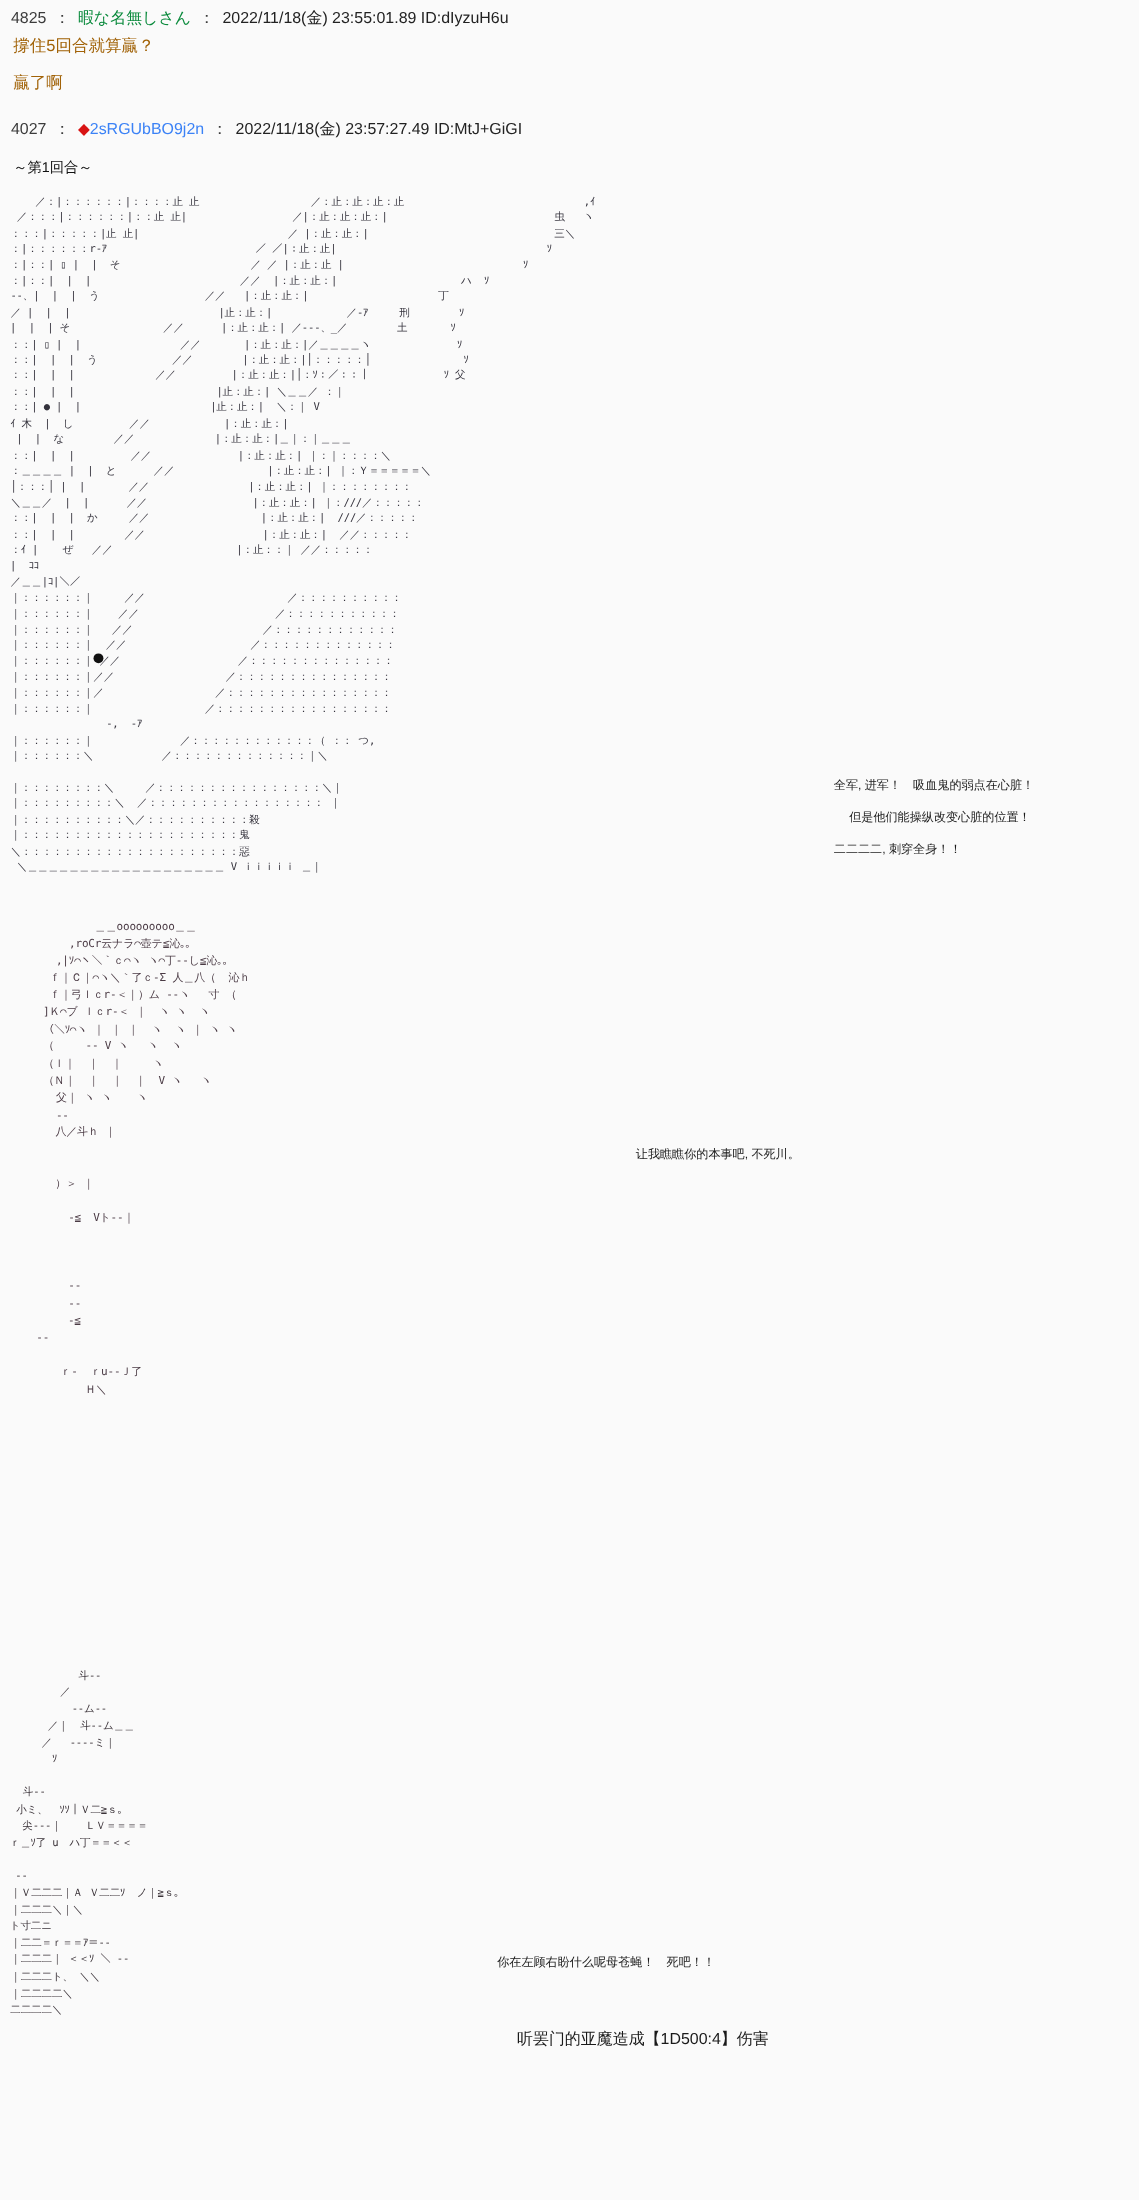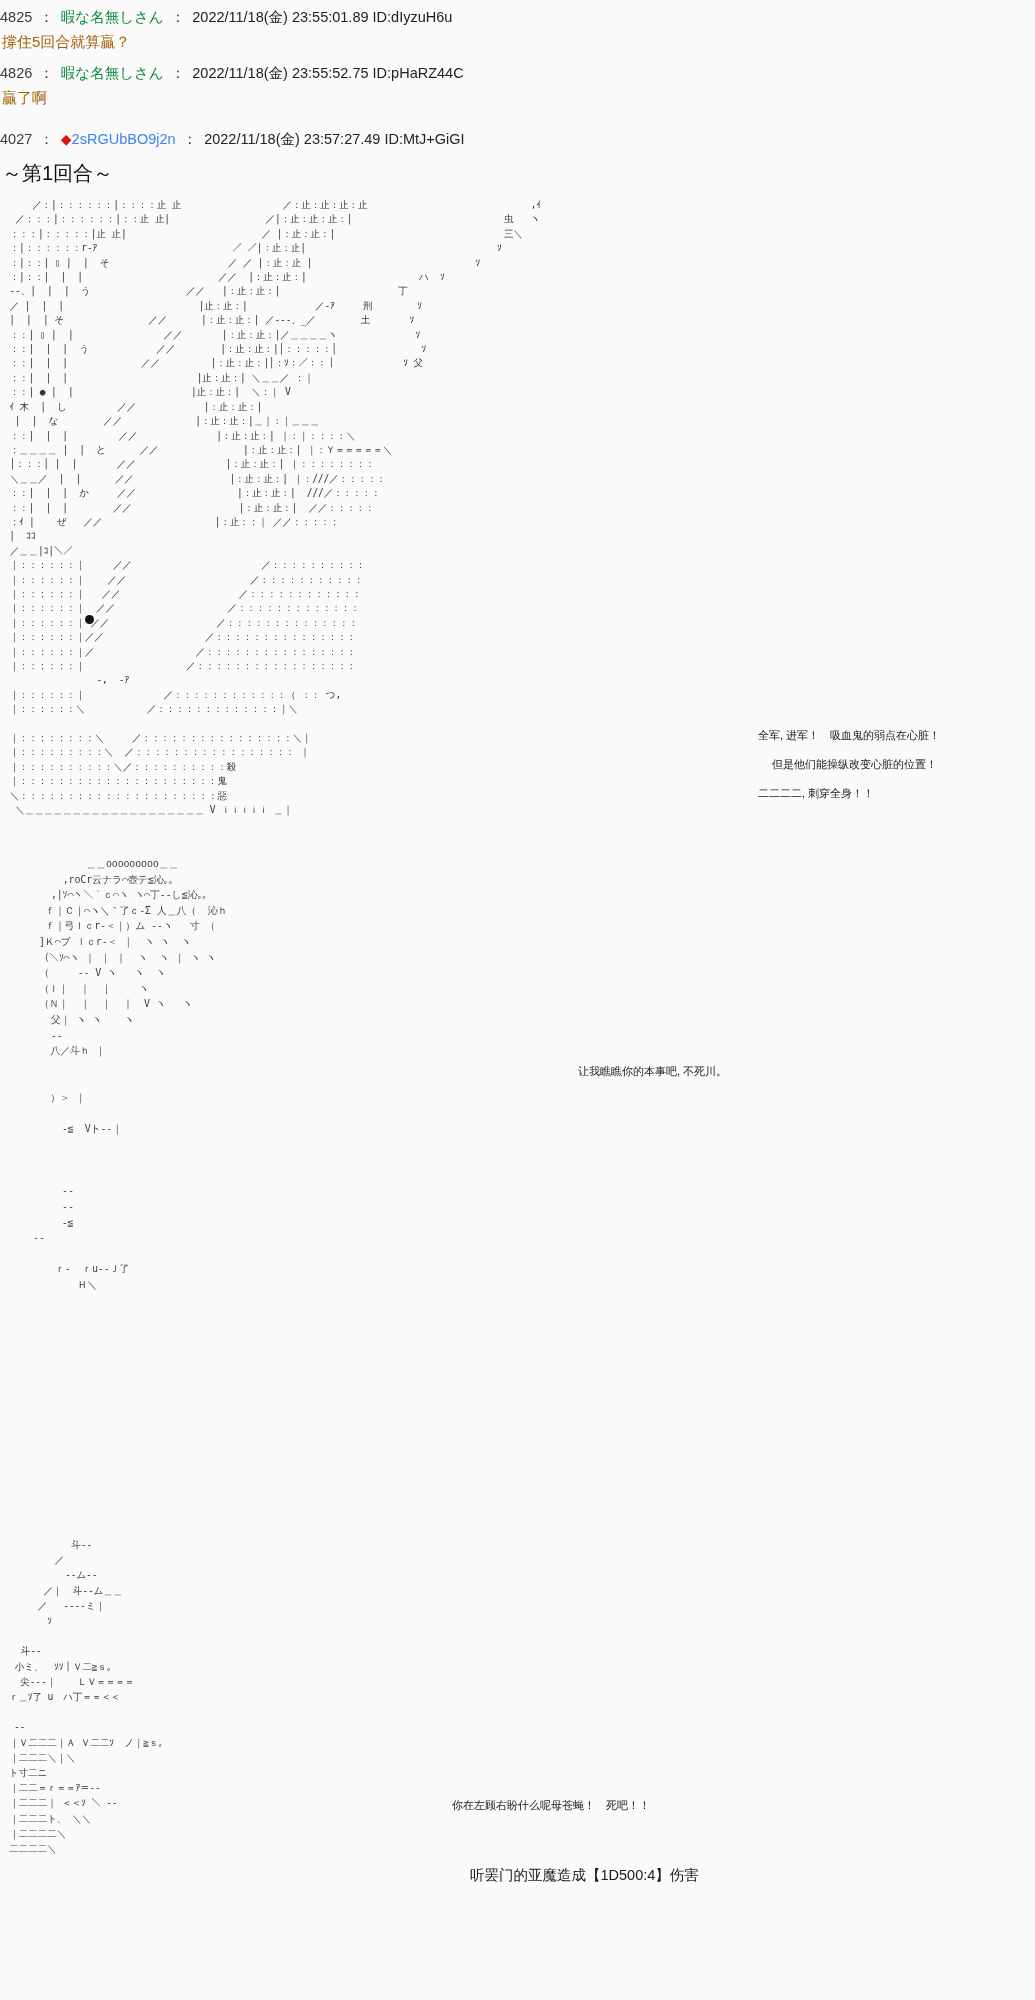--- a/index.html
+++ b/index.html
@@ -16,21 +16,21 @@
   .page {
     position: relative;
     width: 1035px;
     min-height: 2000px;
     background: #fafafa;
     overflow: hidden;
   }
 
   
   .posts {
-    padding: 6px 0 0 0;
+    padding: 6px 0 0 10px;
   }
   .post { margin-bottom: 2px; }
   .post-header {
     font-size: 14.5px;
     line-height: 22px;
     white-space: nowrap;
     letter-spacing: 0px;
   }
   .post-num { color: #3b3b3b; }
   .sep { color: #3b3b3b; padding: 0 3px; }
@@ -44,21 +44,21 @@
   .diamond { color: #d81313; font-size: 14px; }
   .post-date { color: #222; }
   .post-id { color: #222; }
   .post-body {
     font-size: 15px;
     line-height: 24px;
     color: #a16207;
     padding: 2px 0 6px 2px;
   }
   .chapter {
-    font-size: 20px;
+    font-size: 13px;
     line-height: 22px;
     color: #111;
     padding: 10px 0 4px 2px;
   }
 
   
   .aa-block {
     position: relative;
     width: 913px;
   }
@@ -118,28 +118,20 @@
         <span class="sep">：</span>
         <span class="post-name">暇な名無しさん</span>
         <span class="sep">：</span>
         <span class="post-date">2022/11/18(金) 23:55:01.89</span>
         <span class="post-id">ID:dIyzuH6u</span>
       </div>
       <div class="post-body">撐住5回合就算贏？</div>
     </div>
 
     <div class="post">
-      <div class="post-header">
-        <span class="post-num">4826</span>
-        <span class="sep">：</span>
-        <span class="post-name">暇な名無しさん</span>
-        <span class="sep">：</span>
-        <span class="post-date">2022/11/18(金) 23:55:52.75</span>
-        <span class="post-id">ID:pHaRZ44C</span>
-      </div>
       <div class="post-body">贏了啊</div>
     </div>
 
     <div class="post" style="margin-top:12px;">
       <div class="post-header">
         <span class="post-num">4027</span>
         <span class="sep">：</span>
         <span class="diamond">◆</span><span class="post-name trip">2sRGUbBO9j2n</span>
         <span class="sep">：</span>
         <span class="post-date">2022/11/18(金) 23:57:27.49</span>

